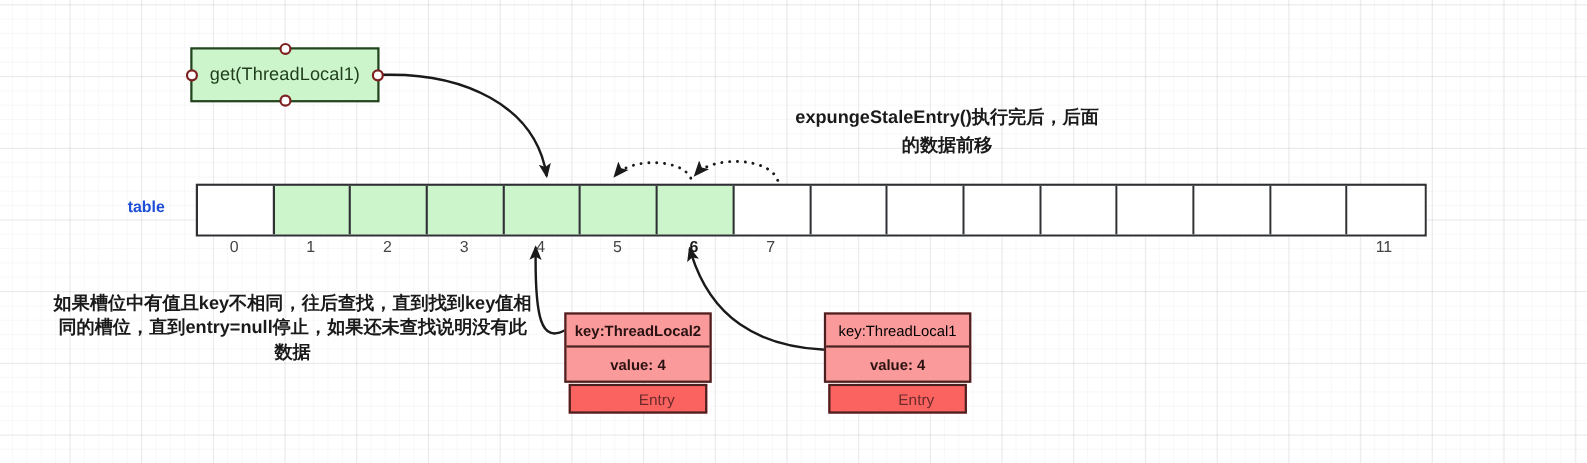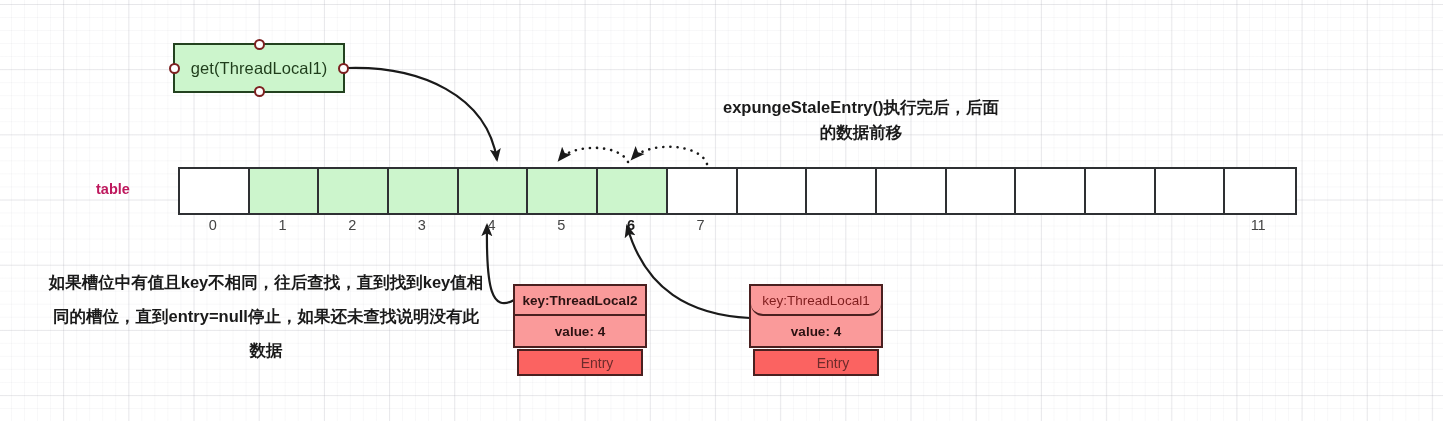--- a/index.html
+++ b/index.html
@@ -81,24 +81,24 @@
     color: #1a1a1a;
     line-height: 25px;
     margin-top: 23px;
   }
 
   
   #table-label {
     position: absolute;
     left: 96px; top: 181px;
     width: 74px;
-    text-align: left;
+    text-align: center;
     font-size: 14.5px;
     font-weight: bold;
-    color: #be185d;
+    color: #1d4ed8;
   }
   #table-row {
     position: absolute;
     left: 178px; top: 167px;
     height: 48px;
     display: flex;
     border: 2px solid #2e3033;
     box-sizing: border-box;
     background: #ffffff;
   }
@@ -128,21 +128,21 @@
 
   
   #note {
     position: absolute;
     left: 47px; top: 265px;
     width: 438px;
     text-align: center;
     font-size: 16.5px;
     font-weight: bold;
     color: #1a1a1a;
-    line-height: 34px;
+    line-height: 22px;
   }
 
   
   .entry-group { position: absolute; }
   .entry-kv {
     width: 134px;
     border: 2px solid #4a2020;
     box-sizing: border-box;
     background: #fa9a9a;
   }
@@ -150,21 +150,21 @@
     height: 30px;
     display: flex;
     align-items: center;
     justify-content: center;
     font-size: 13.5px;
     color: #2b1212;
     box-sizing: border-box;
   }
   .entry-kv .row.key   { border-bottom: 2px solid #4a2020; }
   .entry-kv .row.bold  { font-weight: bold; }
-  .entry-kv .row.plain { color: #7f1d1d; border-radius: 12px; }
+  .entry-kv .row.plain { color: #000000; }
   .entry-bar {
     width: 126px;
     height: 27px;
     margin-left: 4px;
     margin-top: 1px;
     background: #fb6361;
     border: 2px solid #4a2020;
     box-sizing: border-box;
     display: flex;
     align-items: center;

